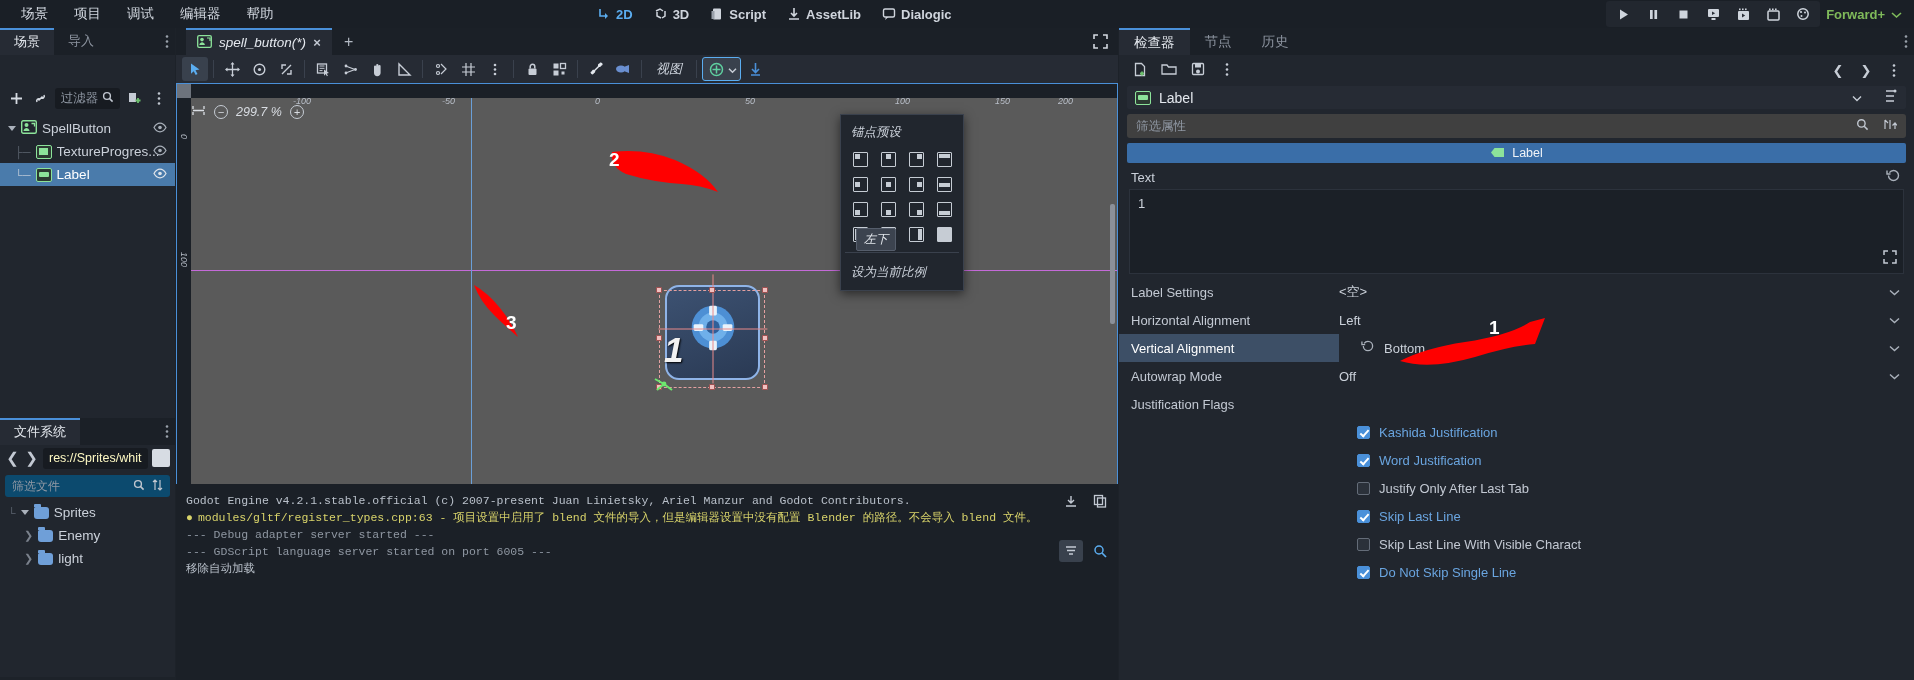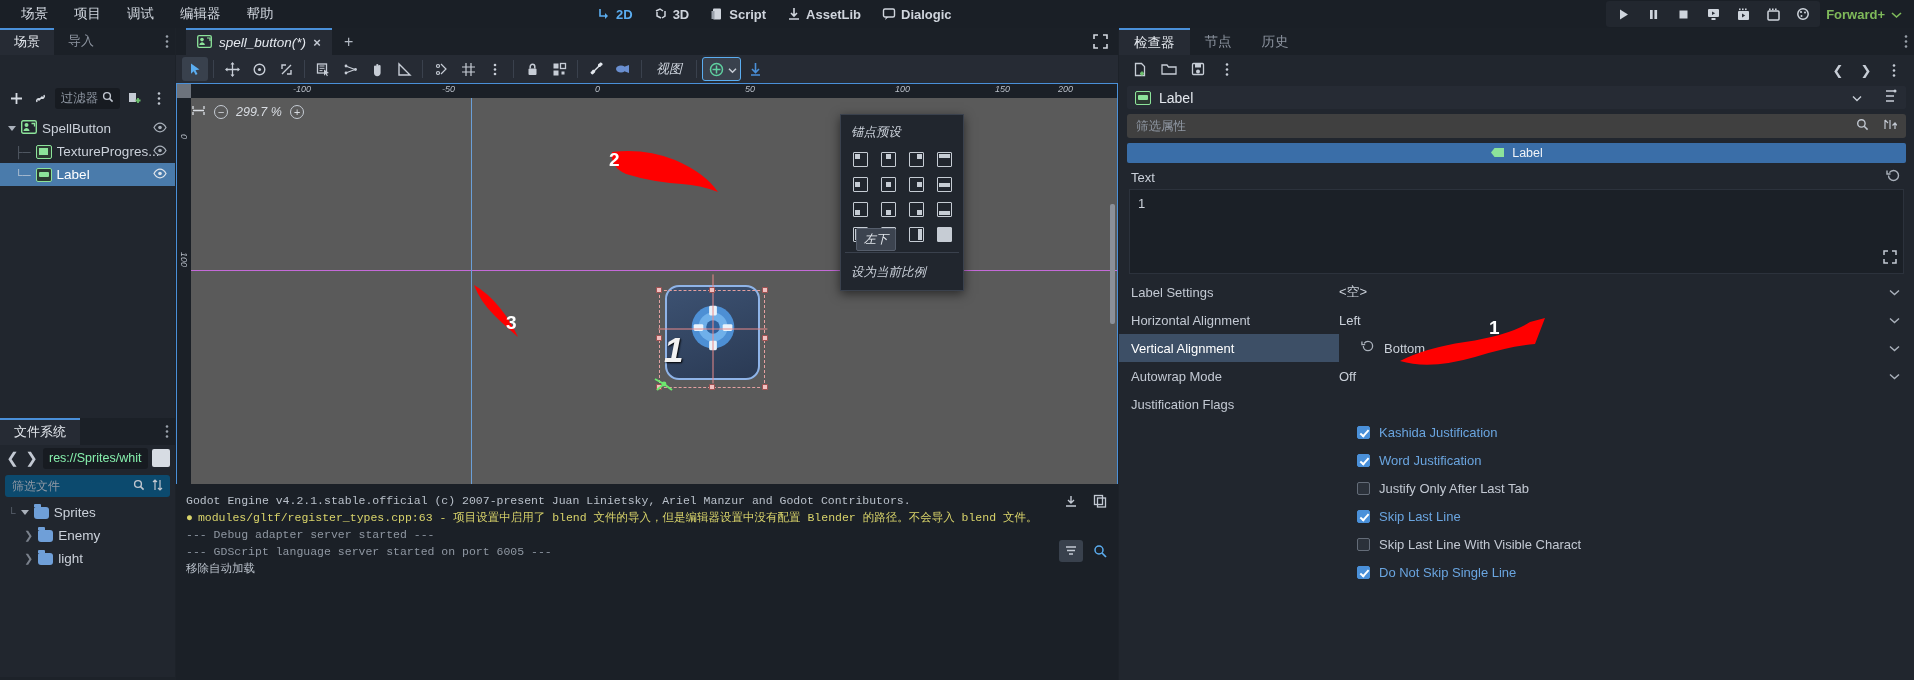--- a/index.html
+++ b/index.html
@@ -53,21 +53,21 @@
   .guide { color:#5d6470; font-size:11px; }
 
   .nico { width:16px; height:14px; border:1.5px solid #8ce39a; border-radius:2px; display:inline-block; position:relative; background:#2c3a32;}
   .nico.ctrl::after { content:''; position:absolute; left:2px; top:2px; width:9px; height:7px; background:#8ce39a; }
   .nico.lbl::after { content:''; position:absolute; left:2px; top:3px; width:10px; height:5px; background:#8ce39a; border-radius:1px;}
 
   
   .fs-dock { position:absolute; left:0; top:418px; width:175px; height:259px; background:#21262e; }
   .path-row { display:flex; align-items:center; height:26px; padding:0 5px; gap:4px; }
   .nav-arrow { color:#c3c9d3; font-size:15px; width:15px; text-align:center; }
-  .path-field { background:#171b21; border-radius:3px; height:21px; flex:1; display:flex; align-items:center; padding:0 6px; font-size:12.5px; color:#86efac; white-space:nowrap; overflow:hidden;}
+  .path-field { background:#171b21; border-radius:3px; height:21px; flex:1; display:flex; align-items:center; padding:0 6px; font-size:12.5px; color:#fef9c3; white-space:nowrap; overflow:hidden;}
   .sq-btn { width:18px; height:18px; background:#d7dce3; border-radius:2px; }
   .fs-filter { margin:4px 5px; background:#0c4a6e; border-radius:3px; height:22px; display:flex; align-items:center; padding:0 7px; color:#9098a4; font-size:12px; justify-content:space-between;}
   .fs-tree-row { display:flex; align-items:center; height:23px; gap:5px; font-size:13.5px; color:#cbd1da; }
   .folder { width:15px; height:12px; background:#6f9fd8; border-radius:1.5px 3px 3px 3px; position:relative; }
   .folder::before { content:''; position:absolute; top:-3px; left:0; width:7px; height:3px; background:#6f9fd8; border-radius:1px 1px 0 0;}
 
   
   .center { position:absolute; left:176px; top:28px; width:942px; height:652px; background:#1b2027;font-style:italic; }
   .vp-tabs { height:27px; background:#1b2027; display:flex; align-items:center; position:relative; }
   .vp-tab { display:flex; align-items:center; gap:7px; height:27px; padding:0 11px; background:#262b34; border-top:2px solid #4a90d9; font-size:13.5px; color:#e4e8ee;}
@@ -79,21 +79,21 @@
   .vt { width:26px; height:24px; display:flex; align-items:center; justify-content:center; color:#c7cdd6; border-radius:3px; font-size:14px;}
   .vt.active { background:#39414d; color:#5badf0; }
   .vsep { width:1px; height:18px; background:#3a414d; margin:0 4px; }
   .vt-text { padding:0 9px; height:24px; display:flex; align-items:center; font-size:13px; color:#cbd1da;}
   .anchor-btn { display:flex; align-items:center; background:#39414d; border:1px solid #5badf0; border-radius:3px; height:24px; padding:0 3px; gap:2px;}
 
   .viewport { position:absolute; left:0; top:55px; width:942px; height:415px; background:#5a5a5a; overflow:hidden; border:1px solid #4a90d9;}
   .ruler-top { position:absolute; left:0; top:0; width:942px; height:14px; background:#1b2027; }
   .ruler-left { position:absolute; left:0; top:0; width:14px; height:415px; background:#1b2027; }
   .ruler-corner { position:absolute; left:0; top:0; width:14px; height:14px; background:#6d737c; z-index:3;}
-  .rt-num { position:absolute; top:0px; font-size:9px; color:#b8bec8; font-family:"Liberation Sans", sans-serif;}
+  .rt-num { position:absolute; top:12px; font-size:9px; color:#b8bec8; font-family:"Liberation Sans", sans-serif;}
   .canvas-area { position:absolute; left:14px; top:14px; right:0; bottom:0; background:#5a5a5a; }
 
   .vp-info { position:absolute; left:14px; top:20px; display:flex; align-items:center; gap:8px; z-index:4; color:#d9dde3; font-size:12.5px;}
   .zoom-circ { width:14px; height:14px; border-radius:50%; border:1.6px solid #c6ccd4; display:flex; align-items:center; justify-content:center; font-size:11px; line-height:1;}
 
   .guide-h { position:absolute; height:1px; background:#d86a6a; }
   .guide-v { position:absolute; width:1px; background:#7ac47a; }
   .guide-m { position:absolute; height:1px; background:#c46ad8; }
   .guide-bv { position:absolute; width:1px; background:#6a9fd8; }
   .sprite { position:absolute; left:474px; top:187px; width:95px; height:95px; border-radius:14px;

